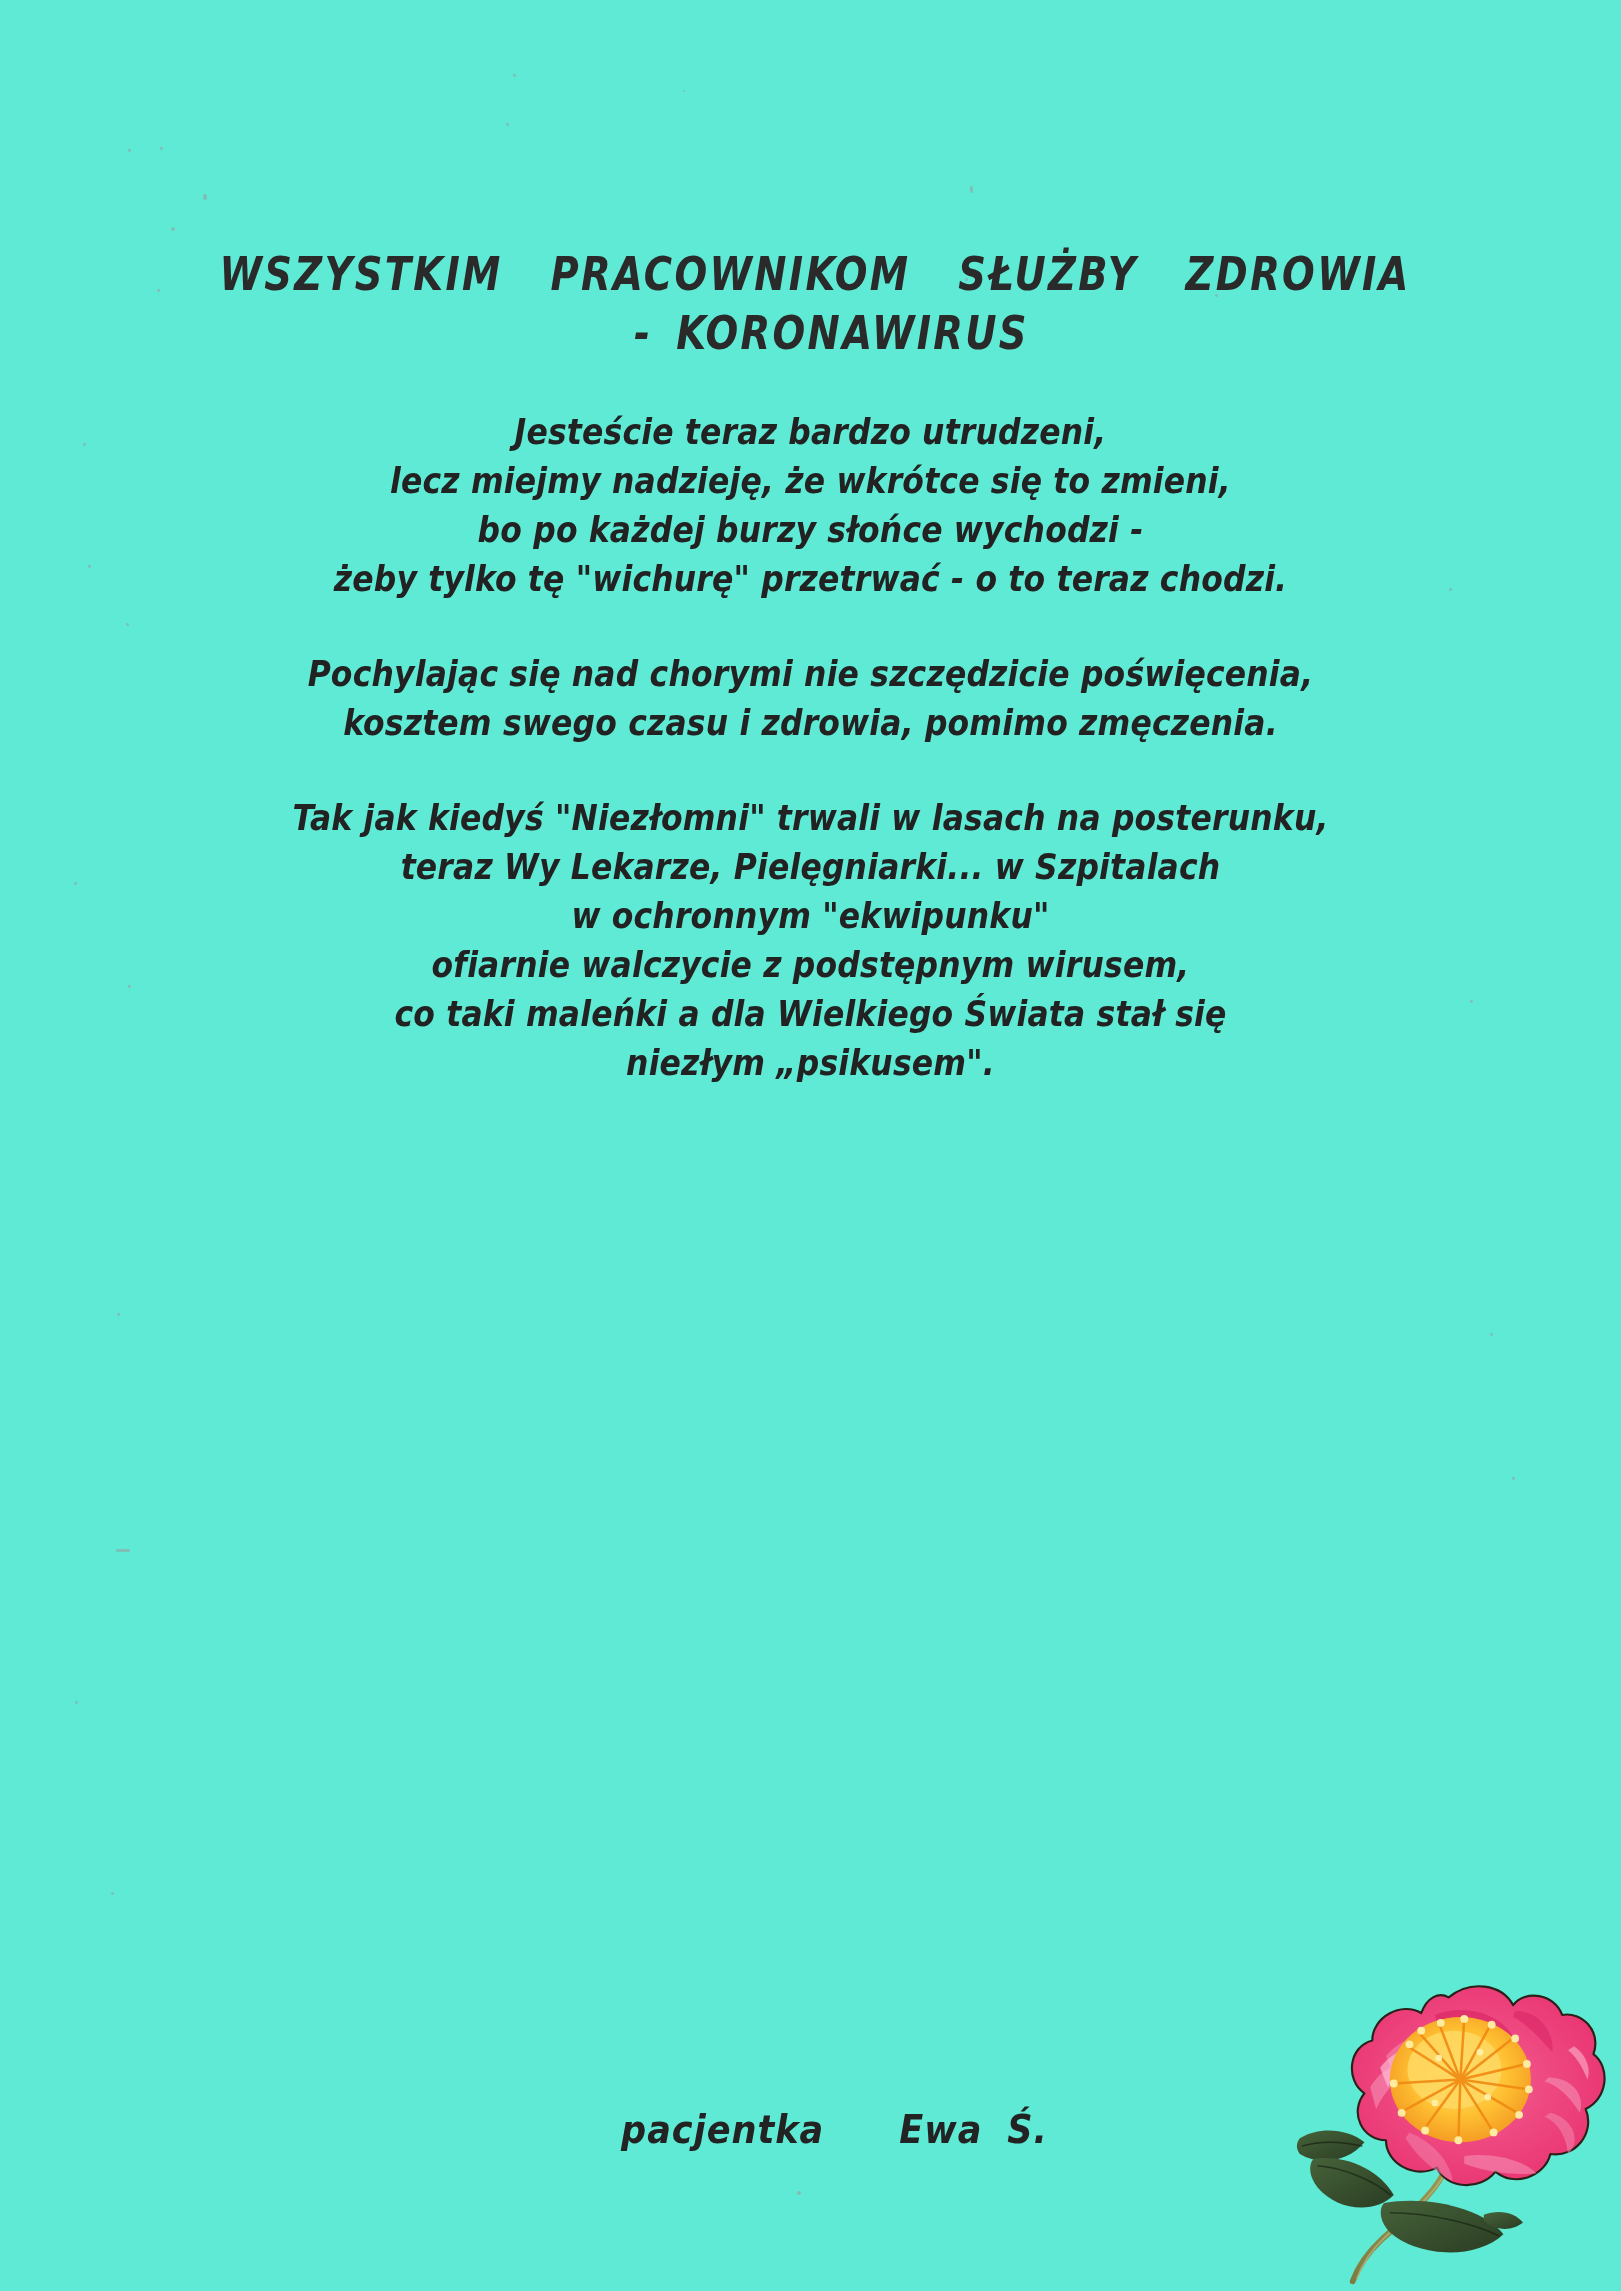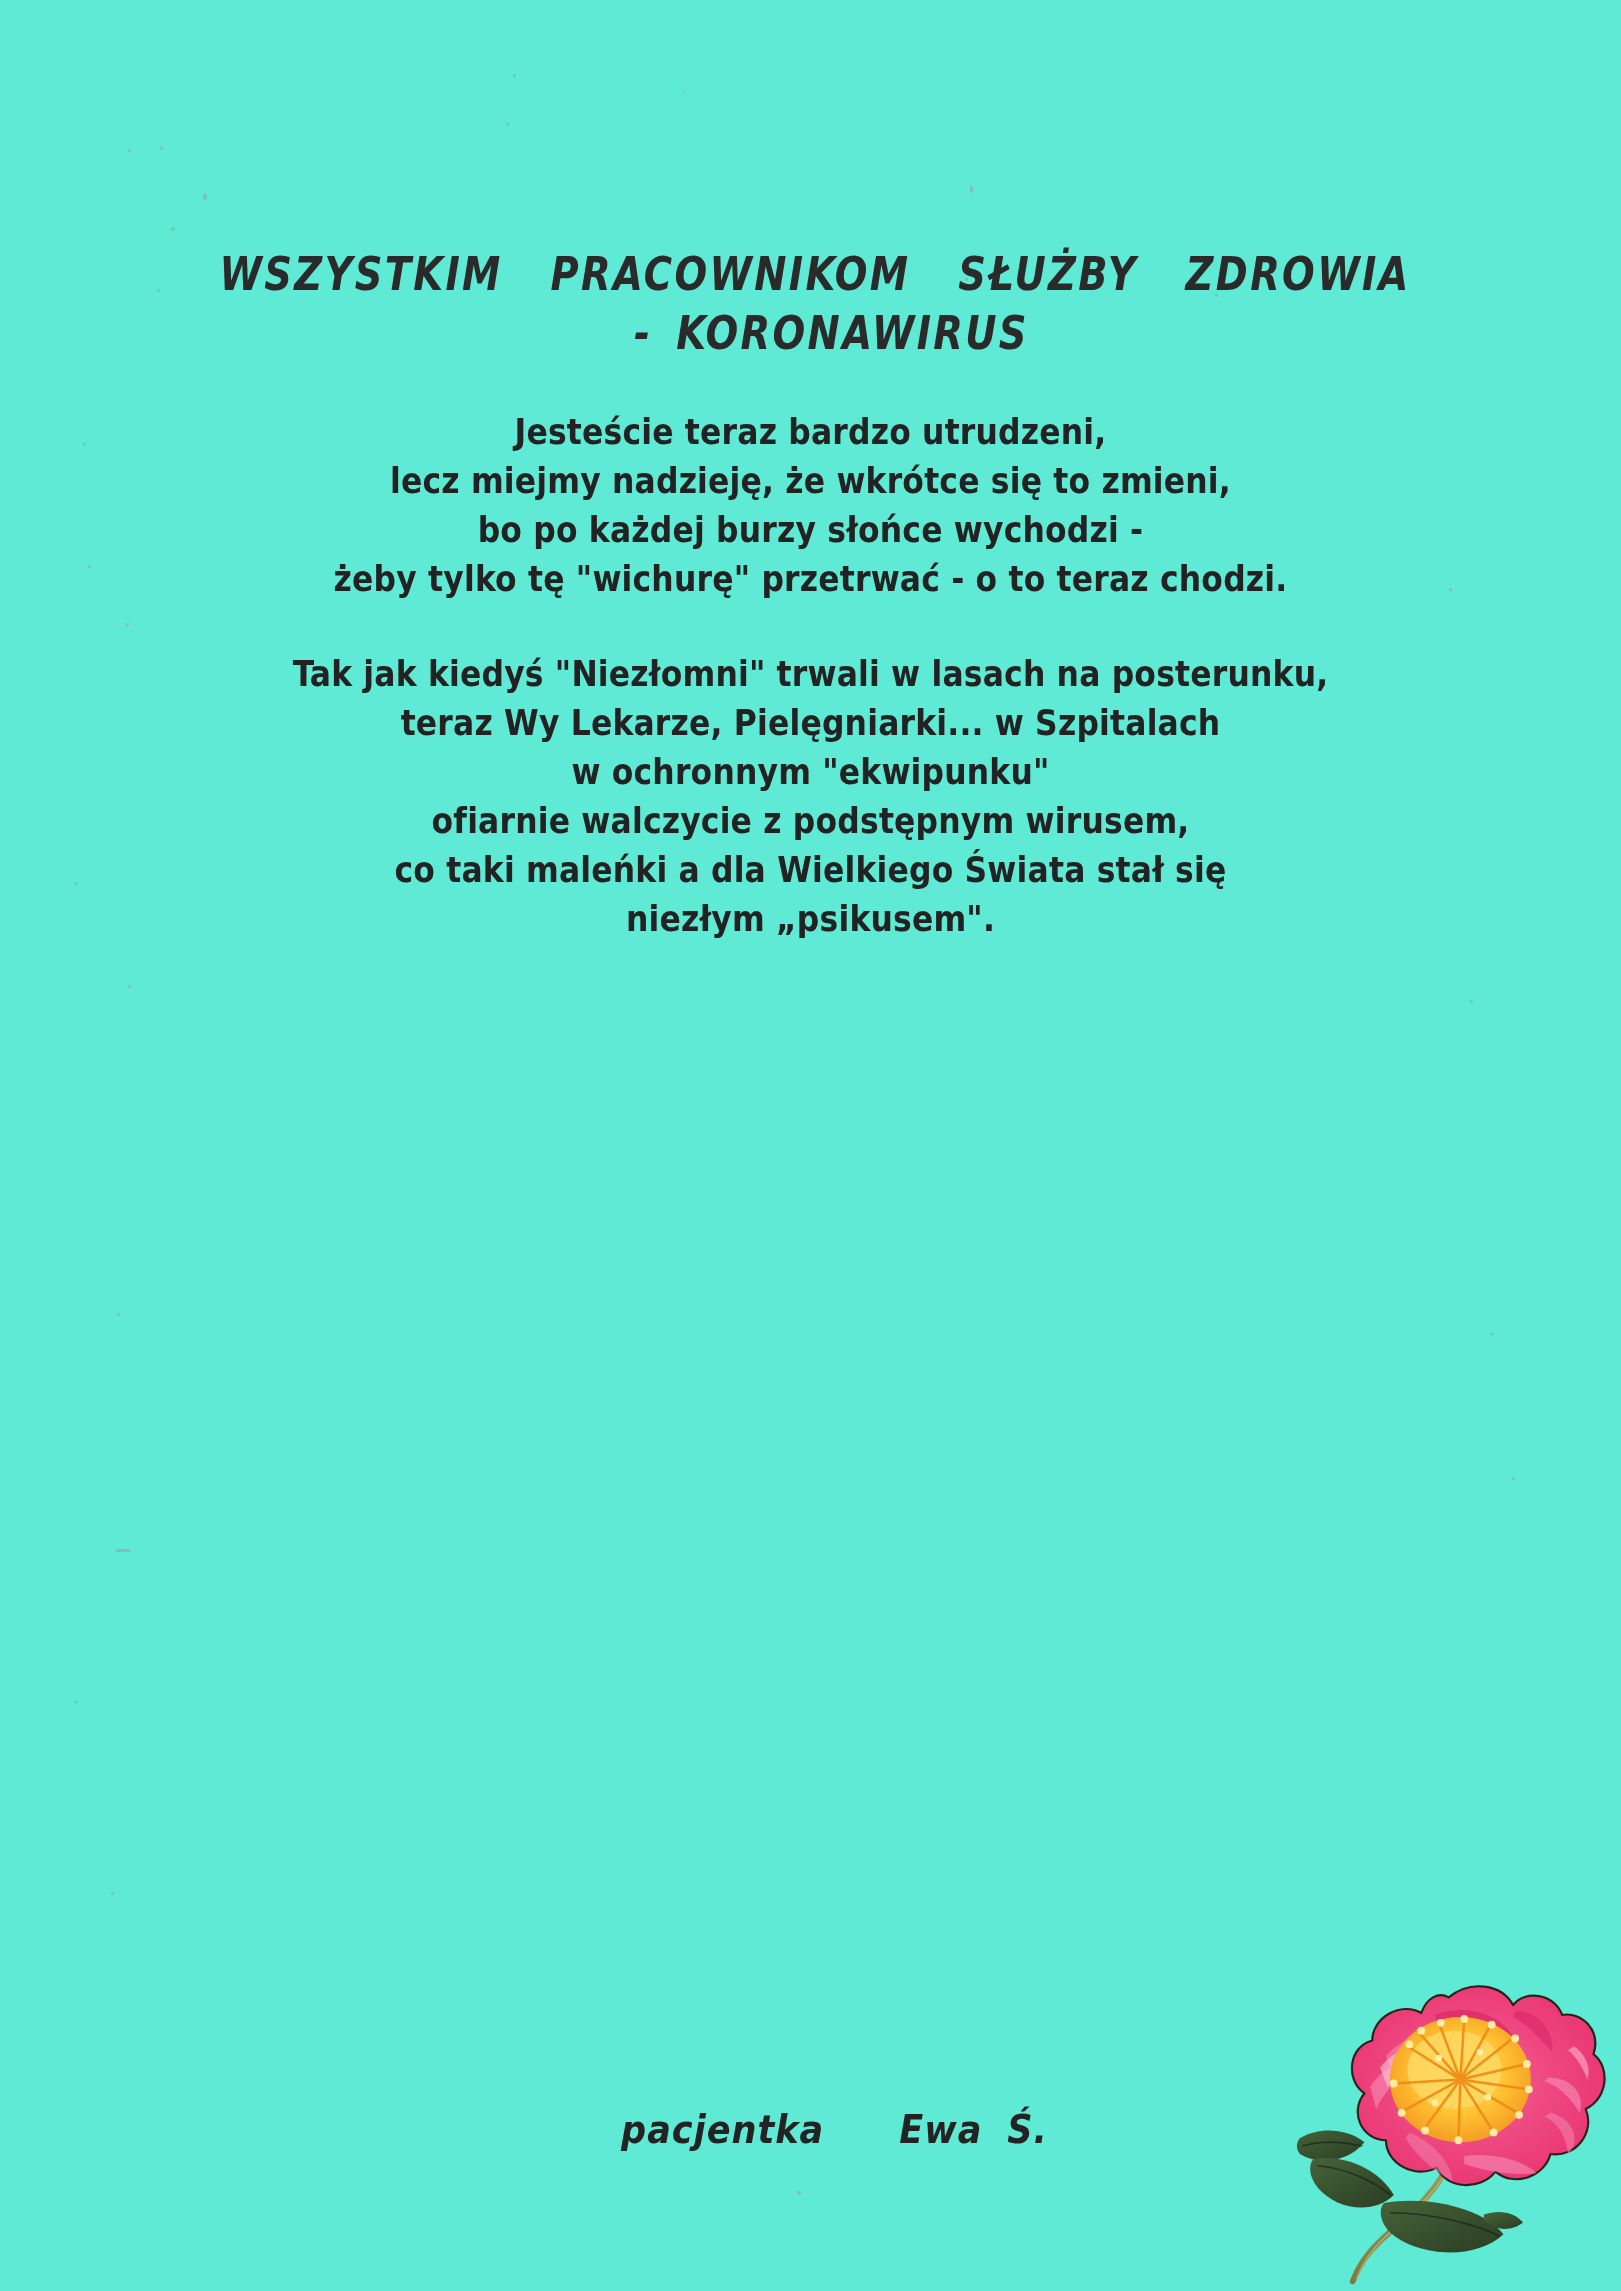--- a/index.html
+++ b/index.html
@@ -50,21 +50,21 @@
   .title-line.l2 { padding-left: 45px; }
 
   
   #poem {
     position: absolute;
     left: 0;
     top: 407px;
     width: 1621px;
     text-align: center;
   }
-  .stanza { margin-bottom: 46px; }
+  .stanza { margin-bottom: 46px; font-style: italic; }
   .pline {
     font-family: "DejaVu Sans Condensed", "Liberation Sans Narrow", "Liberation Sans", sans-serif;
     font-weight: 600;
     font-size: 36px;
     line-height: 49px;
     letter-spacing: 0.2px;
     color: #222222;
     transform: scaleX(.97);
     white-space: pre;
   }
@@ -141,20 +141,24 @@
 
   <div id="poem">
 
     <div class="stanza">
       <div class="pline">Jesteście teraz bardzo utrudzeni,</div>
       <div class="pline">lecz miejmy nadzieję, że wkrótce się to zmieni,</div>
       <div class="pline">bo po każdej burzy słońce wychodzi -</div>
       <div class="pline">żeby tylko tę "wichurę" przetrwać - o to teraz chodzi.</div>
     </div>
 
+    <div class="stanza">
+      <div class="pline">Pochylając się nad chorymi nie szczędzicie poświęcenia,</div>
+      <div class="pline">kosztem swego czasu i zdrowia, pomimo zmęczenia.</div>
+    </div>
 
 
     <div class="stanza">
       <div class="pline">Tak jak kiedyś "Niezłomni" trwali w lasach na posterunku,</div>
       <div class="pline">teraz Wy Lekarze, Pielęgniarki... w Szpitalach</div>
       <div class="pline">w ochronnym "ekwipunku"</div>
       <div class="pline">ofiarnie walczycie z podstępnym wirusem,</div>
       <div class="pline">co taki maleńki a dla Wielkiego Świata stał się</div>
       <div class="pline">niezłym „psikusem".</div>
     </div>

